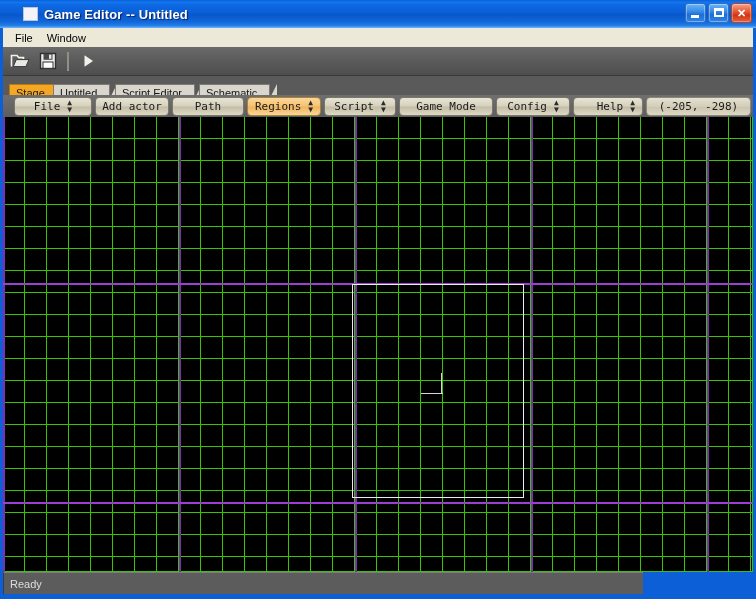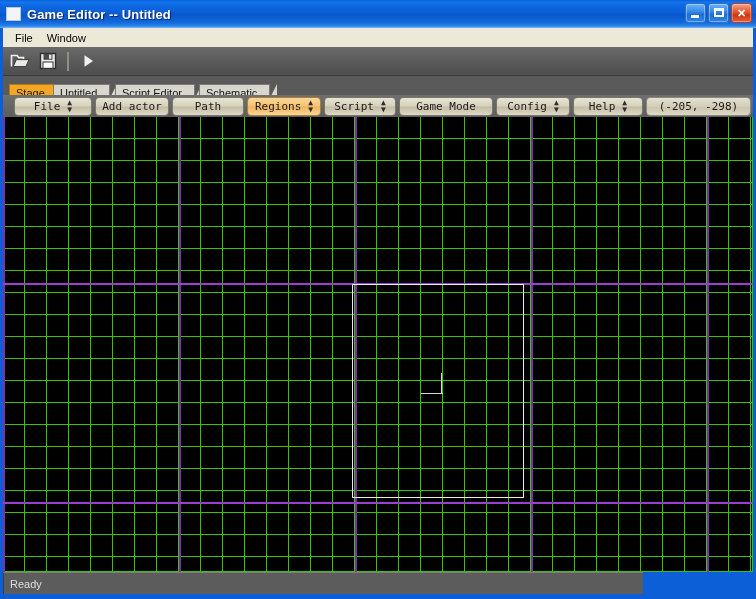--- a/index.html
+++ b/index.html
@@ -33,21 +33,21 @@
         #1277ef 9%,
         #0e6ae4 16%,
         #0a5ed6 45%,
         #0956cc 53%,
         #1268d8 78%,
         #1f7be8 90%,
         #4b9cf5 97%,
         #8ec2fb 100%);
     display: flex;
     align-items: center;
-    padding-left: 6px;
+    padding-left: 23px;
   }
   .title-icon {
     width: 15px;
     height: 14px;
     background: #f2f4f7;
     border: 1px solid #b8c6d8;
     box-sizing: border-box;
     margin-right: 6px;
     flex: 0 0 auto;
   }
@@ -429,21 +429,21 @@
       <span>Script</span>
       <span class="spin">▲<br>▼</span>
     </div>
     <div class="sbtn" style="width:94px;">
       <span>Game Mode</span>
     </div>
     <div class="sbtn" style="width:74px;">
       <span>Config</span>
       <span class="spin">▲<br>▼</span>
     </div>
-    <div class="sbtn" style="width:70px;">
+    <div class="sbtn" style="width:70px;justify-content:flex-end;">
       <span>Help</span>
       <span class="spin">▲<br>▼</span>
     </div>
     <div class="coord-box">(-205, -298)</div>
   </div>
 
   <div class="stage-wrap">
     <div class="grid-layer">
       <div class="grid-minor"></div>
 

